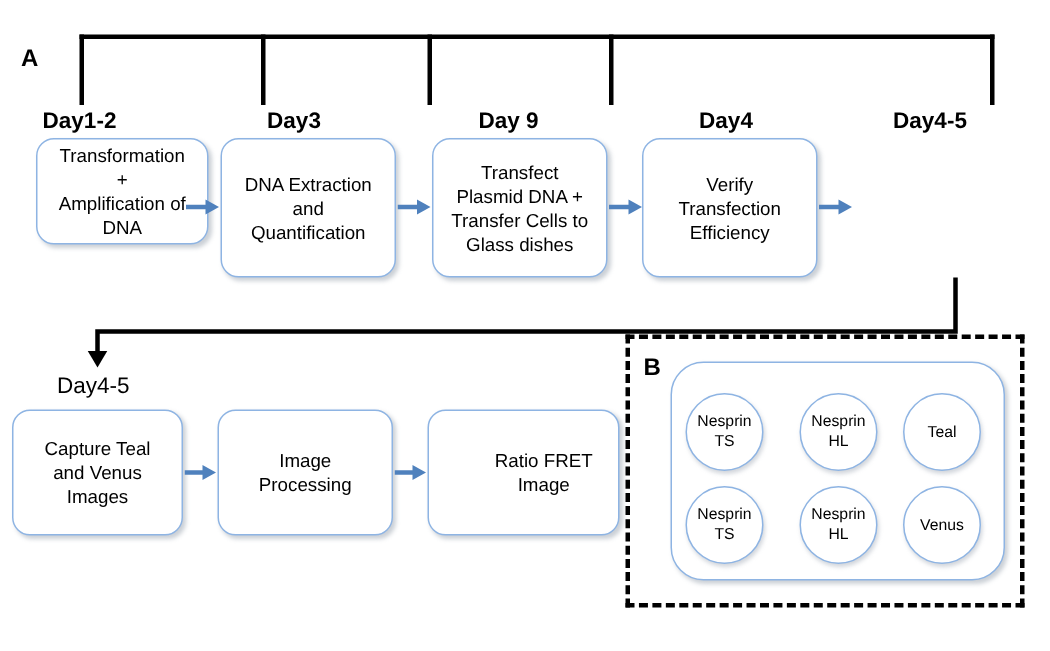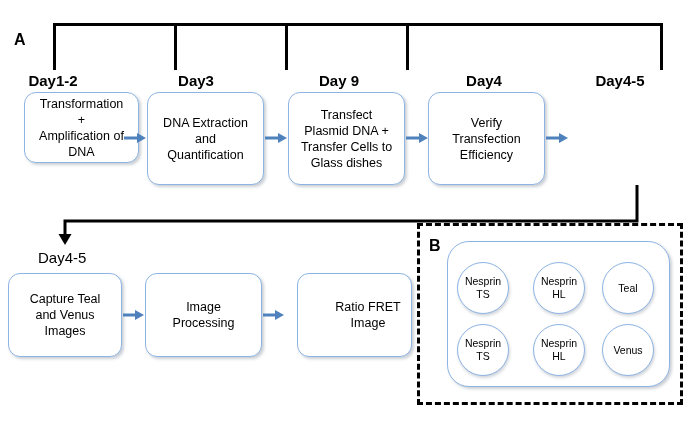--- a/index.html
+++ b/index.html
@@ -211,21 +211,21 @@
     <span class="pbox-text">Capture Teal
 and Venus
 Images</span>
   </div>
 
   <div class="pbox" style="left:145px; top:273px; width:117px; height:84px;">
     <span class="pbox-text">Image
 Processing</span>
   </div>
 
-  <div class="pbox" style="left:297px; top:273px; width:115px; height:84px;padding-left:27px;">
+  <div class="pbox" style="left:285px; top:273px; width:128px; height:84px;padding-left:27px;">
     <span class="pbox-text">Ratio FRET
 Image</span>
   </div>
 
   <div class="barrow" style="left:123px; top:309px; width:22px;">
     <svg width="22" height="12" viewBox="0 0 22 12">
       <path d="M0 6 L13 6" stroke="#4f81bd" stroke-width="3" fill="none"></path>
       <path d="M12 1 L21 6 L12 11 Z" fill="#4f81bd"></path>
     </svg>
   </div>

